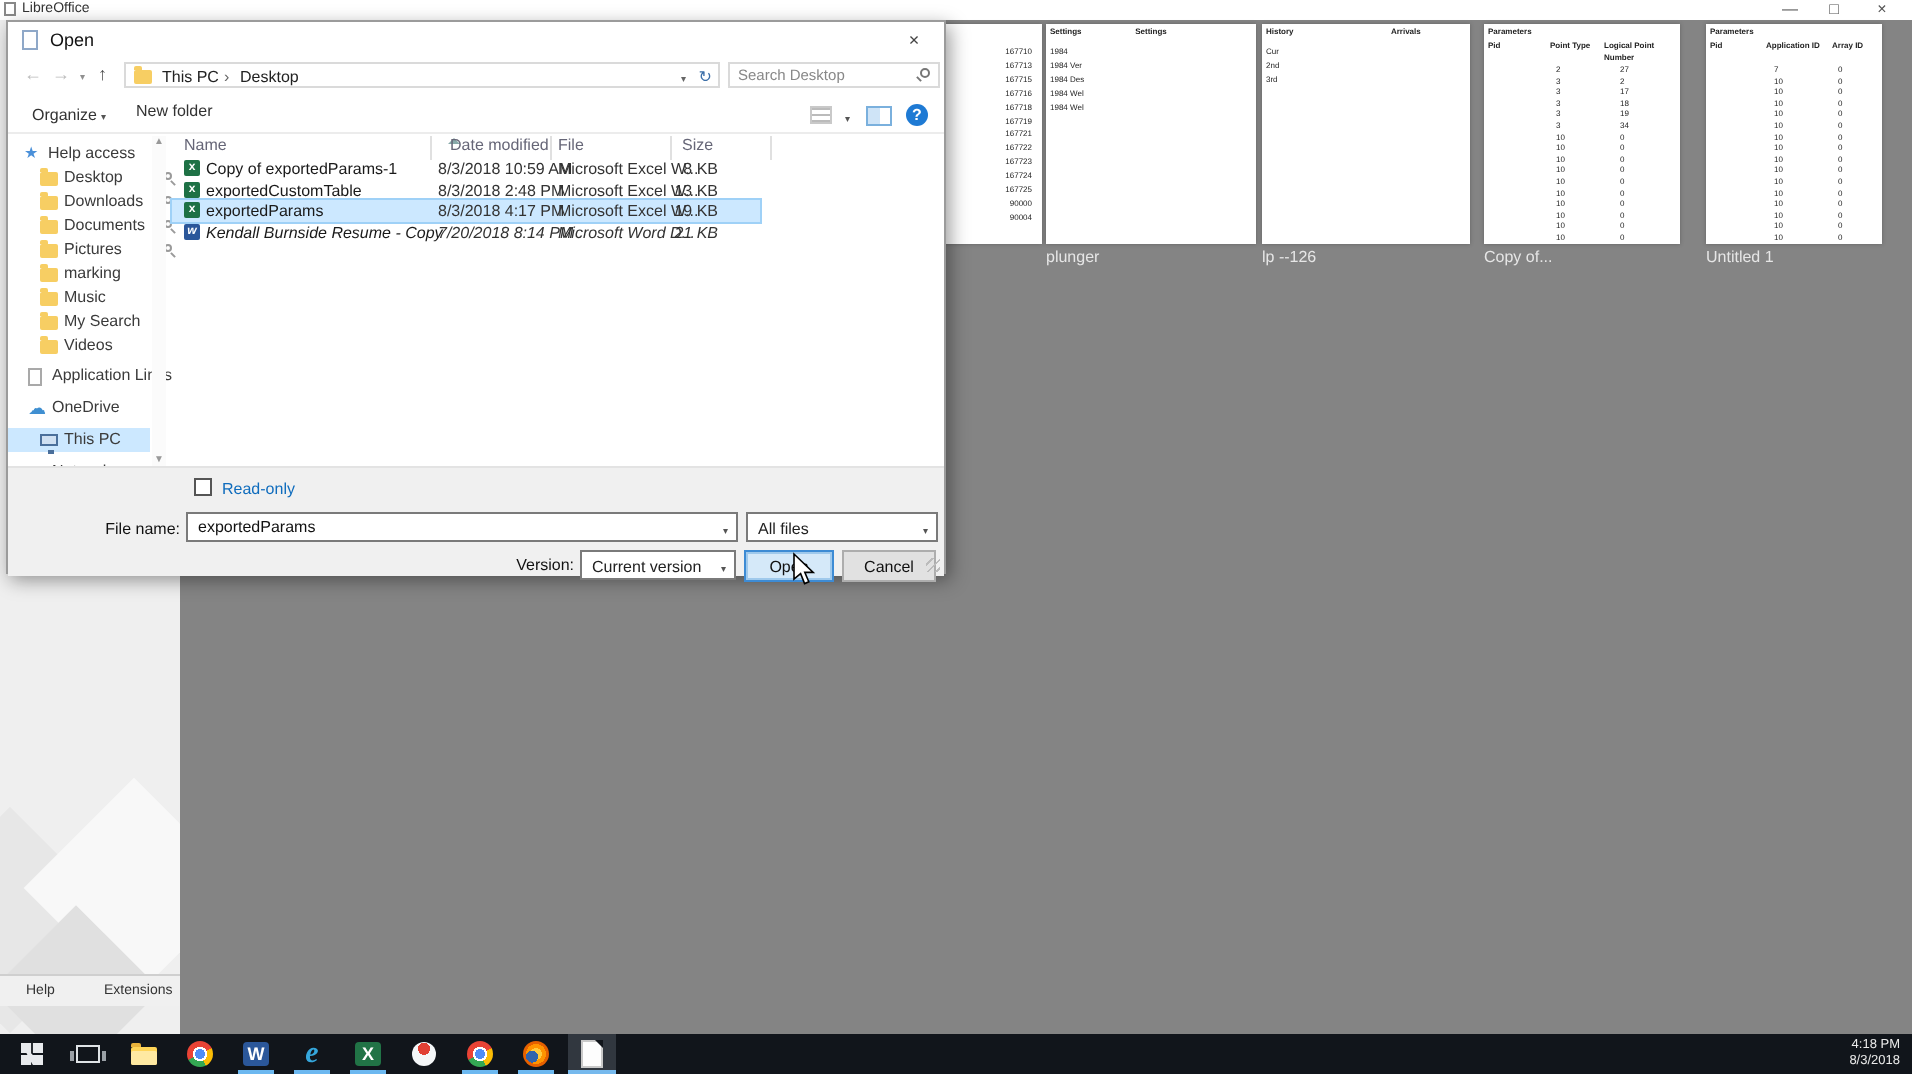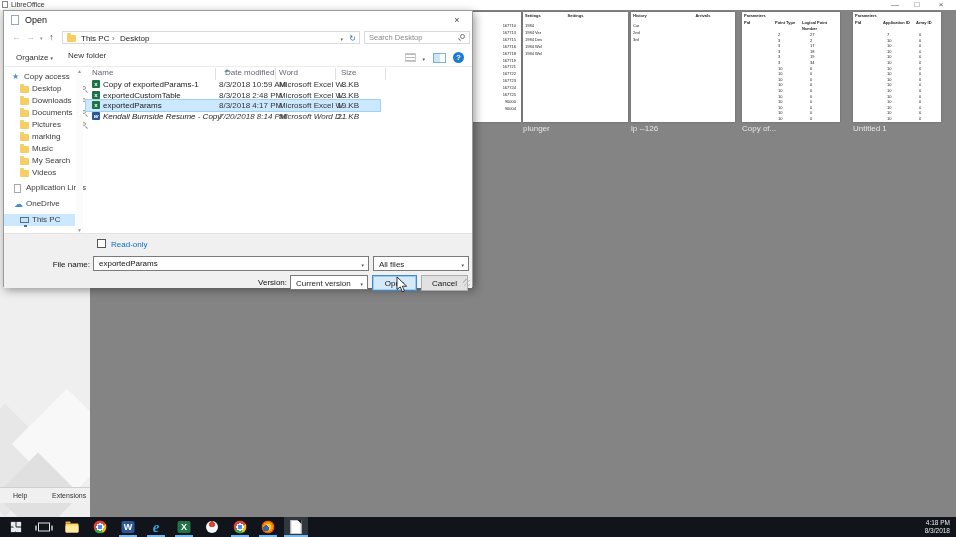--- a/index.html
+++ b/index.html
@@ -313,21 +313,21 @@
       <span class="tb-organize"><span>Organize</span><span class="tb-caret">▾</span></span>
       <span class="tb-newfolder">New folder</span>
       <span class="vw-list"></span>
       <span class="vw-caret">▾</span>
       <span class="vw-pane"></span>
       <span class="vw-help">?</span>
     </div>
 
     <div class="d-side-item" style="left:8px;top:60px;">
         <span class="ic ic-star">★</span>
-        <span class="lbl">Copy access</span>
+        <span class="lbl">Help access</span>
       </div>
     <div class="d-side-item" style="left:16px;top:72px;">
         <span class="ic ic-folder"></span>
         <span class="lbl">Desktop</span>
         <span class="pin"></span>
       </div>
     <div class="d-side-item" style="left:16px;top:84px;">
         <span class="ic ic-folder"></span>
         <span class="lbl">Downloads</span>
         <span class="pin"></span>
@@ -376,21 +376,21 @@
       </div>
 
     <div class="d-scroll">
       <span class="sa" style="top:0;">▲</span>
       <span class="sa" style="bottom:0;">▼</span>
     </div>
 
     <div class="sortcaret" style="left:220px;"></div>
     <div class="fl-head" style="left:88px;">Name</div>
     <div class="fl-head" style="left:221px;">Date modified</div>
-    <div class="fl-head" style="left:275px;">Word</div>
+    <div class="fl-head" style="left:275px;">File</div>
     <div class="fl-head" style="left:337px;">Size</div>
     <div class="fl-sep" style="left:211px;"></div>
     <div class="fl-sep" style="left:271px;"></div>
     <div class="fl-sep" style="left:331px;"></div>
     <div class="fl-sep" style="left:381px;"></div>
 
     <div class="fl-row" style="top:68px;">
       <span class="f-ico f-excel">x</span>
       <span class="f-name">Copy of exportedParams-1</span>
       <span class="f-date">8/3/2018 10:59 AM</span>

